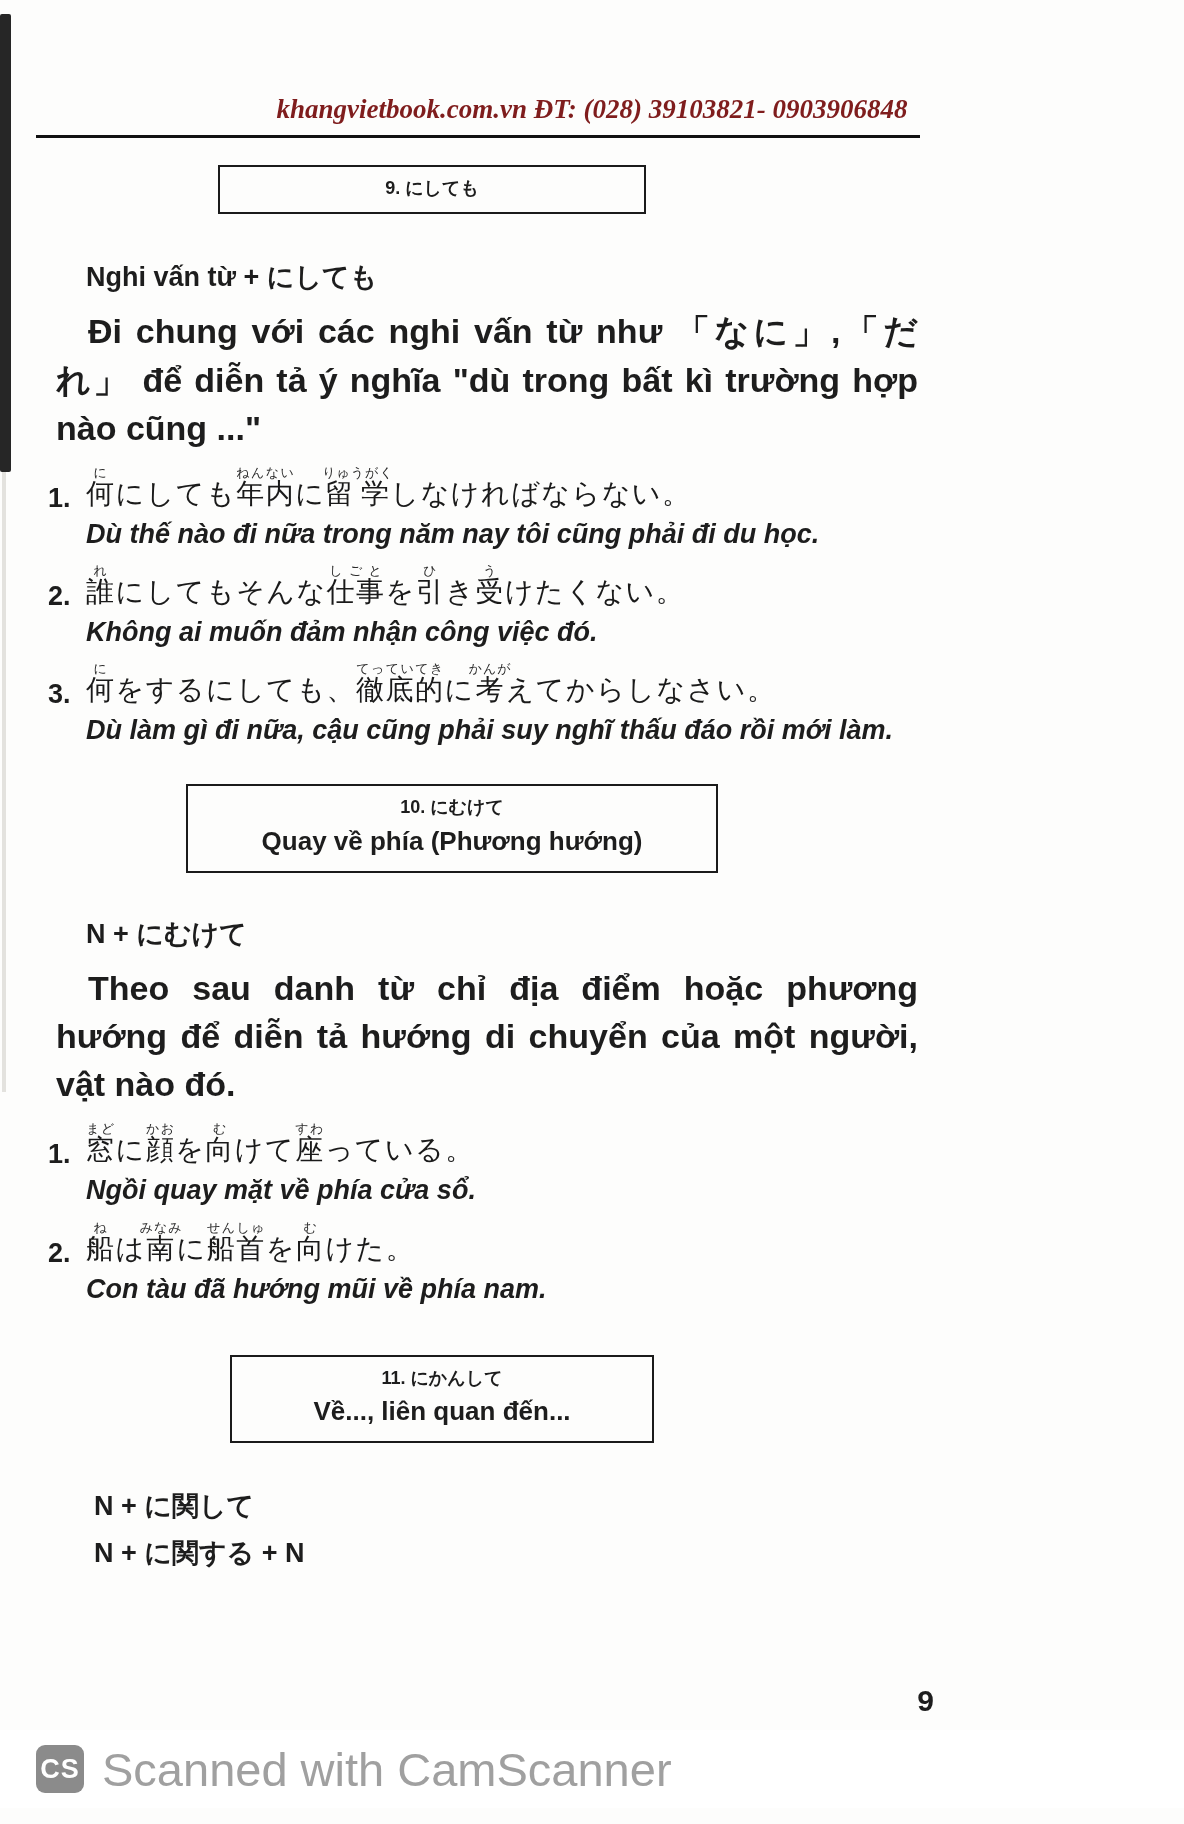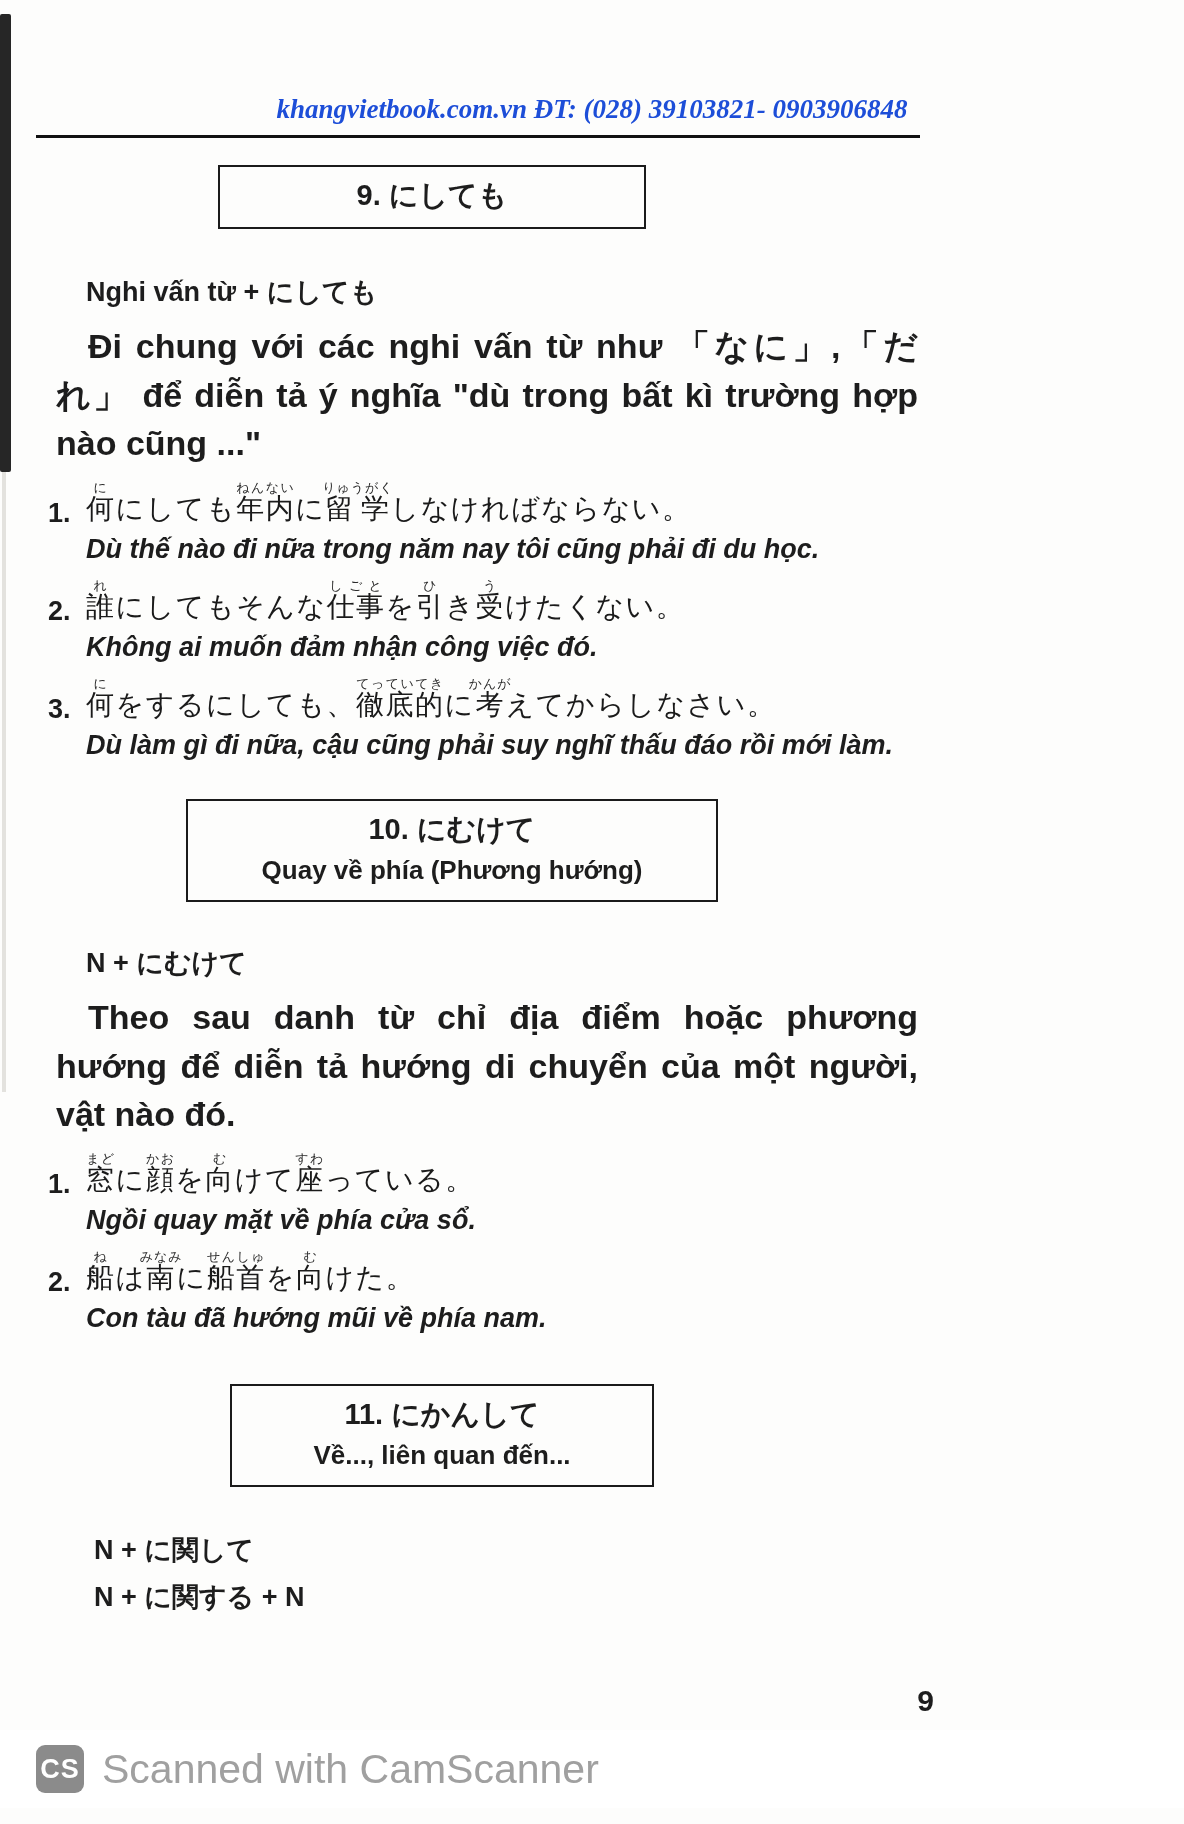--- a/index.html
+++ b/index.html
@@ -24,36 +24,36 @@
     background:#e3e2de;
   }
 
   .header {
     padding-top:94px;
     text-align:center;
     font-family:"Liberation Serif", serif;
     font-style:italic;
     font-weight:700;
     font-size:27px;
-    color:#1d4ed8;
+    color:#7f1d1d;
   }
   .rule {
     margin:10px 0 0 36px;
     width:884px;
     border-top:3px solid #111;
   }
 
   .gbox {
     border:2.5px solid #1b1b1b;
     box-sizing:border-box;
     text-align:center;
     padding:9px 14px 12px 14px;
     background:transparent;
   }
-  .gbox .jp-title { font-size:29px; font-weight:700; line-height:1.35; }
+  .gbox .jp-title { font-size:18px; font-weight:700; line-height:1.35; }
   .gbox .vi-title { font-size:26px; font-weight:700; line-height:1.3; margin-top:5px; }
   .gbox-9  { width:428px; margin:27px 0 0 218px; }
   .gbox-10 { width:532px; margin:36px 0 0 186px; }
   .gbox-11 { width:424px; margin:48px 0 0 230px; }
 
   .content { padding-left:48px; padding-right:120px; }
 
   .pattern {
     margin-left:38px;
     font-size:27px;
@@ -127,21 +127,21 @@
     border-radius:9px;
     color:#ffffff;
     font-weight:700;
     font-size:27px;
     display:flex; align-items:center; justify-content:center;
     letter-spacing:1px;
   }
   .scan-text {
     margin-left:18px;
     color:#a0a0a0;
-    font-size:41px;
+    font-size:47px;
     font-weight:400;
   }
 </style>
 </head>
 <body>
 
 <div class="page">
 
   <div class="scan-strip"></div>
   <div class="scan-strip-faint"></div>

